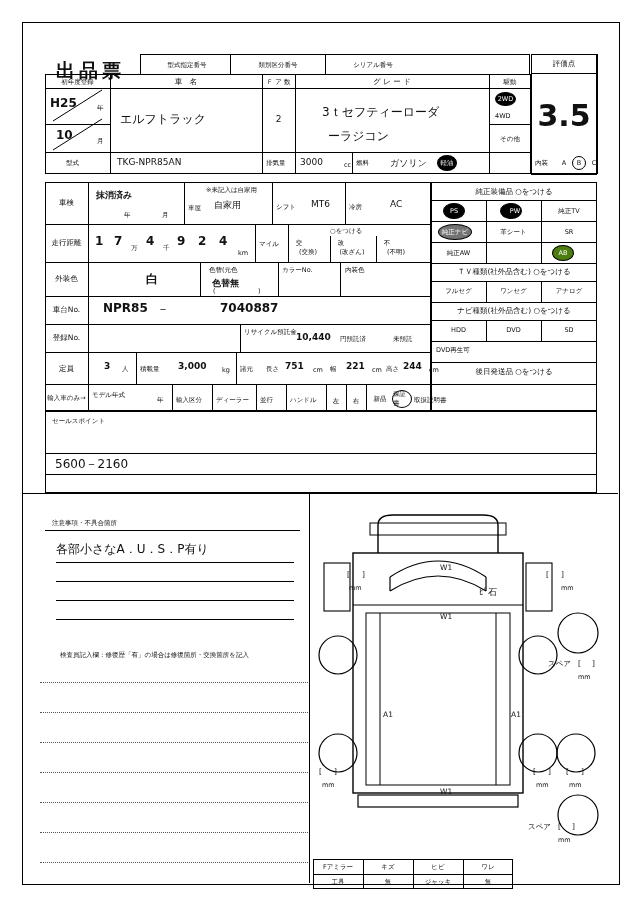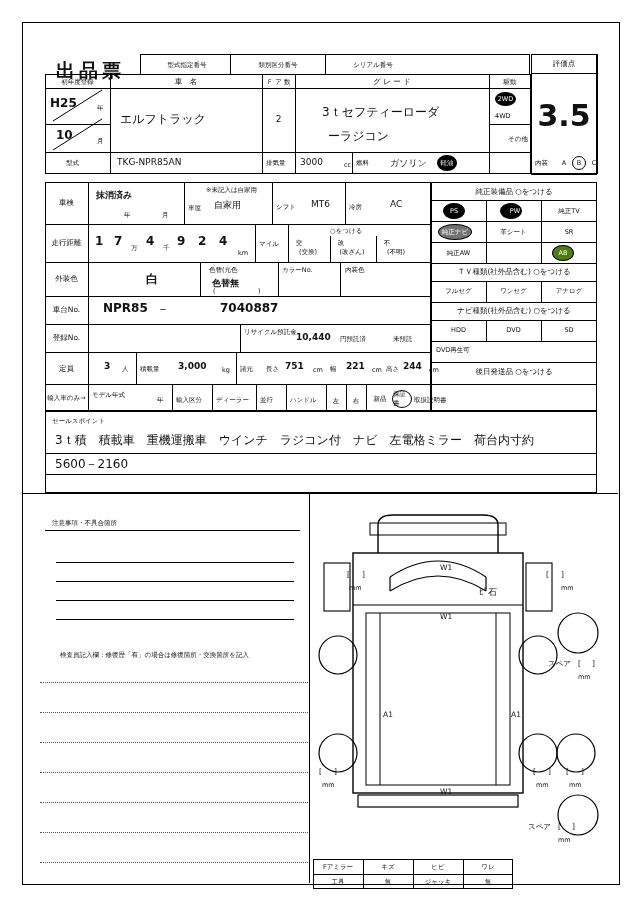--- a/index.html
+++ b/index.html
@@ -77,21 +77,21 @@
   <div class="t tiny" style="left:97px;top:137px;">月</div>
 
   <div class="t lg" style="left:120px;top:111px;">エルフトラック</div>
   <div class="t md c" style="left:262px;top:112px;width:33px;height:14px;">2</div>
   <div class="t lg" style="left:322px;top:104px;">3ｔセフティーローダ</div>
   <div class="t lg" style="left:328px;top:128px;">ーラジコン</div>
 
   <div class="circ-txt" style="left:495px;top:92px;width:21px;height:14px;background:#000;color:#fff;border-color:#000;">2WD</div>
   <div class="t tiny" style="left:495px;top:112px;width:30px;">4WD</div>
   <div class="ln h" style="left:489px;top:124px;width:42px;"></div>
-  <div class="t tiny c" style="left:489px;top:134px;width:42px;height:10px;padding-left:8px;">その他</div>
+  <div class="t tiny c" style="left:489px;top:134px;width:42px;height:10px;">その他</div>
 
   <div class="ln v" style="left:262px;top:152px;height:22px;"></div>
   <div class="t tiny" style="left:66px;top:159px;">型式</div>
   <div class="t md" style="left:117px;top:157px;">TKG-NPR85AN</div>
   <div class="t tiny" style="left:266px;top:159px;">排気量</div>
   <div class="t md" style="left:300px;top:157px;">3000</div>
   <div class="t tiny" style="left:344px;top:161px;">cc</div>
   <div class="ln v" style="left:352px;top:152px;height:22px;"></div>
   <div class="t tiny" style="left:356px;top:159px;">燃料</div>
   <div class="t md" style="left:390px;top:157px;">ガソリン</div>
@@ -251,27 +251,27 @@
   <div class="t tiny c" style="left:541px;top:325px;width:56px;height:10px;">SD</div>
 
   <div class="ln h" style="left:431px;top:341px;width:166px;"></div>
   <div class="t tiny" style="left:436px;top:346px;">DVD再生可</div>
   <div class="ln h" style="left:431px;top:362px;width:166px;"></div>
   <div class="t sm c" style="left:431px;top:366px;width:166px;height:12px;">後日発送品 ○をつける</div>
   <div class="ln h" style="left:431px;top:384px;width:166px;"></div>
 
   <div class="b" style="left:45px;top:411px;width:552px;height:82px;border:1px solid #000;"></div>
   <div class="t tiny" style="left:52px;top:417px;">セールスポイント</div>
-  <div class="t lg" style="left:55px;top:432px;">3ｔ積　積載車　重機運搬車　ウインチ　ラジコン付　ナビ　左電格ミラー　荷台内寸約</div>
   <div class="ln h" style="left:45px;top:453px;width:552px;background:#000;"></div>
   <div class="t lg" style="left:55px;top:456px;">5600－2160</div>
   <div class="ln h" style="left:45px;top:474px;width:552px;"></div>
 
   <div class="t tiny" style="left:52px;top:519px;">注意事項・不具合箇所</div>
   <div class="b" style="left:45px;top:530px;width:255px;height:50px;border:1px solid #000;border-left:none;border-right:none;border-bottom:none;"></div>
+  <div class="t lg" style="left:56px;top:541px;">各部小さなA．U．S．P有り</div>
   <div class="solidline" style="left:56px;top:562px;width:238px;"></div>
   <div class="solidline" style="left:56px;top:581px;width:238px;"></div>
   <div class="solidline" style="left:56px;top:600px;width:238px;"></div>
   <div class="solidline" style="left:56px;top:619px;width:238px;"></div>
 
   <div class="t tiny" style="left:60px;top:651px;">検査員記入欄：修復歴「有」の場合は修復箇所・交換箇所を記入</div>
 
   <div class="dash" style="left:40px;top:682px;width:268px;"></div>
   <div class="dash" style="left:40px;top:712px;width:268px;"></div>
   <div class="dash" style="left:40px;top:742px;width:268px;"></div>

